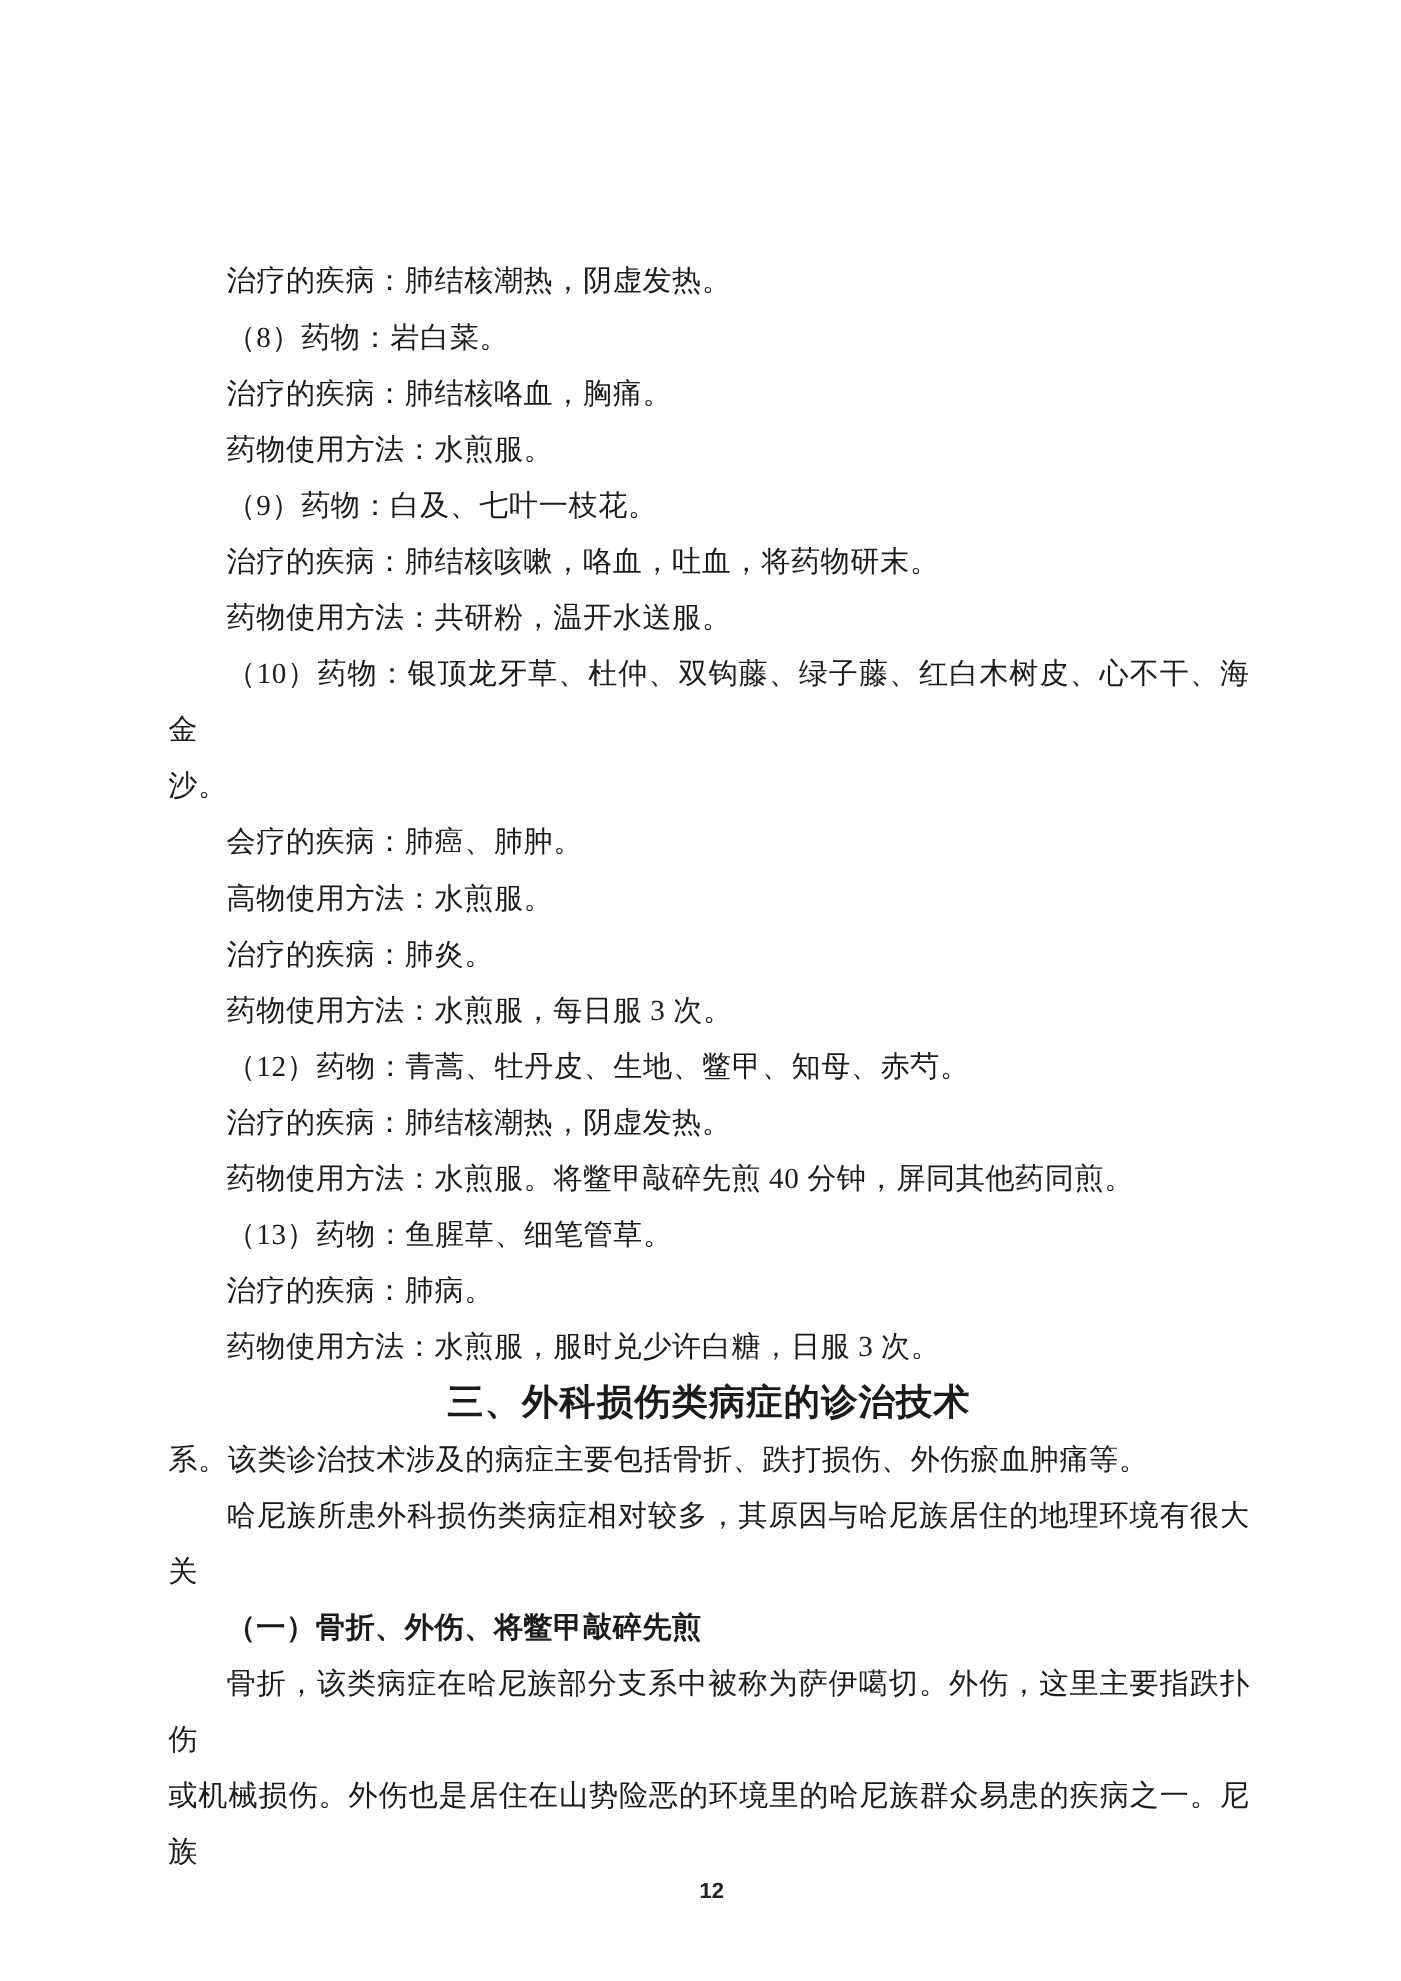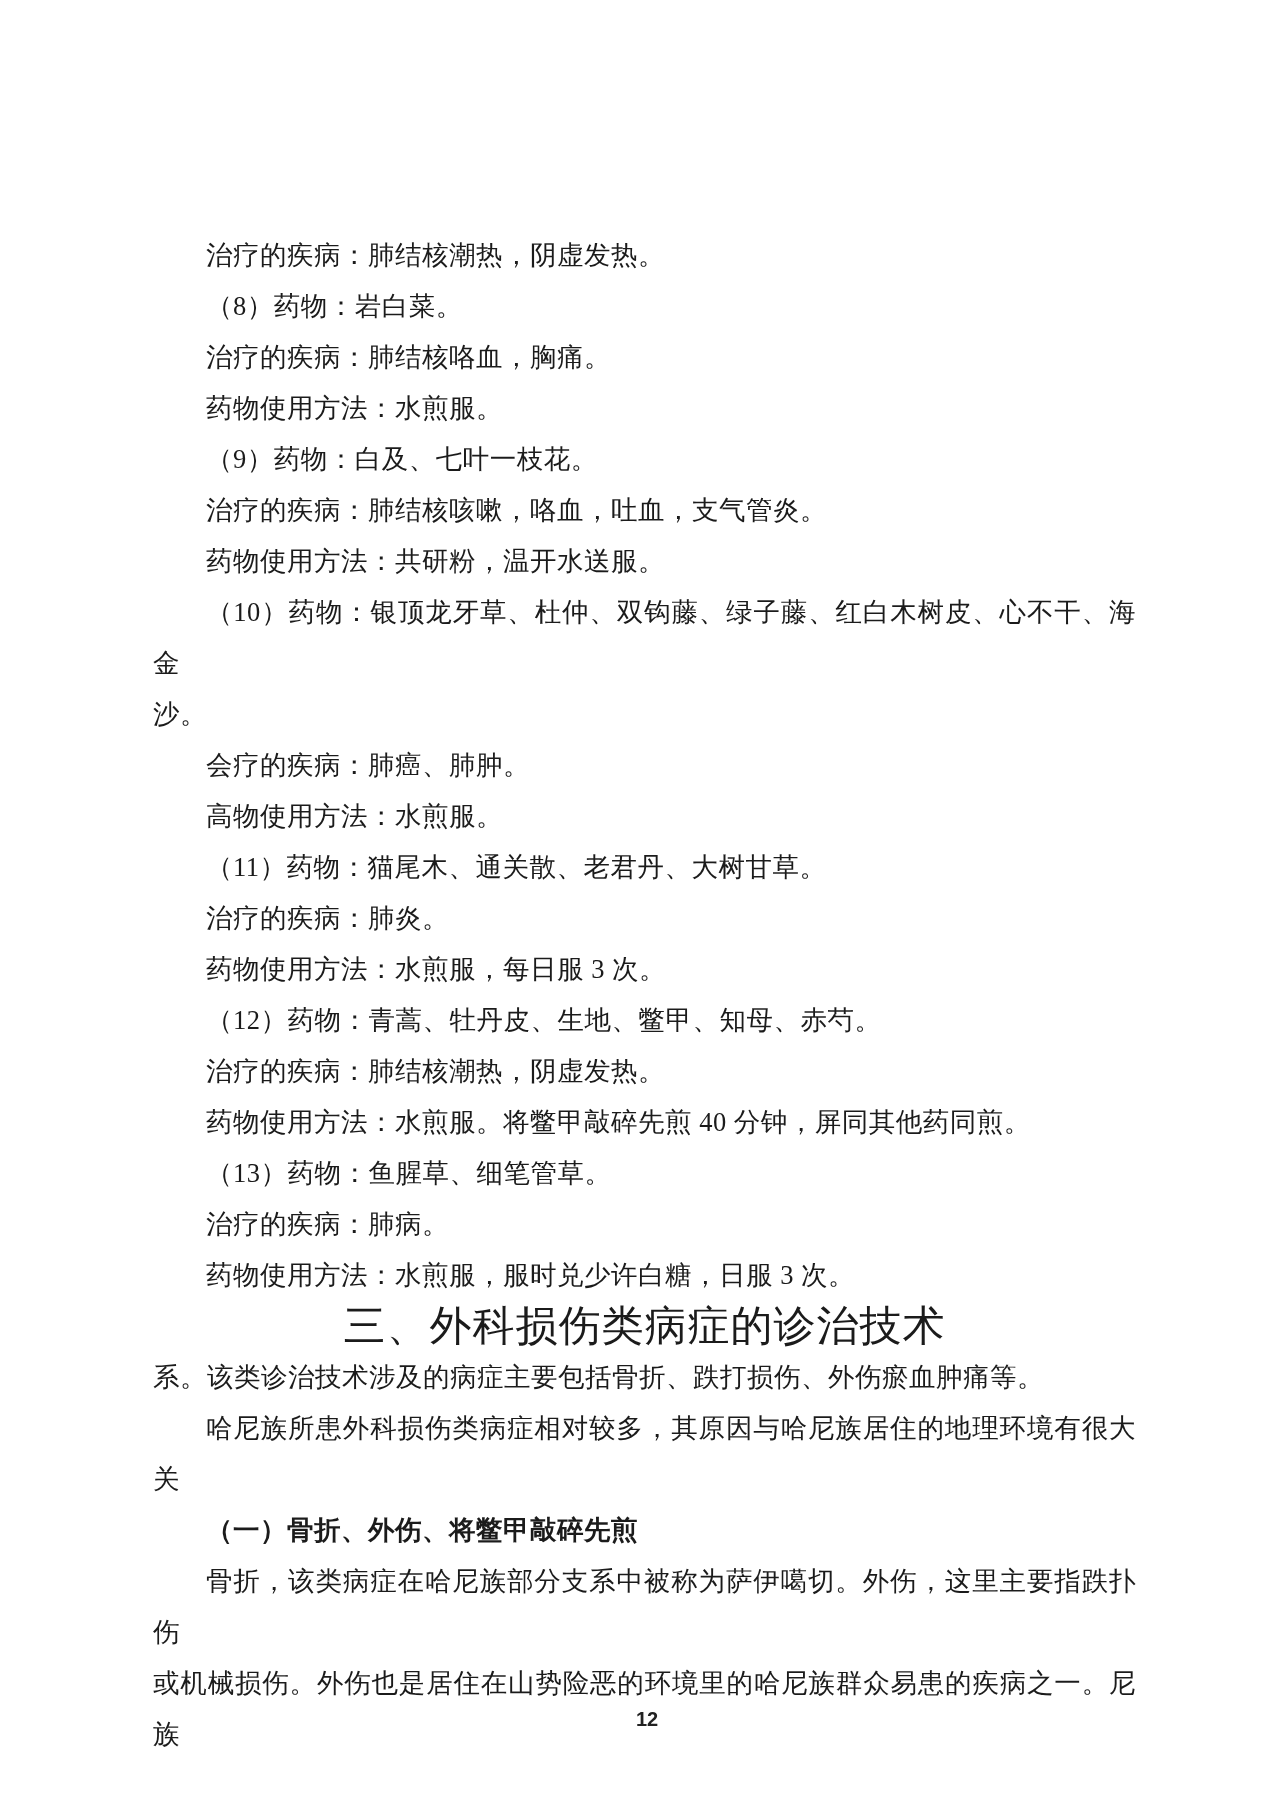--- a/index.html
+++ b/index.html
@@ -30,22 +30,22 @@
     min-height: 51px;
     white-space: normal;
     letter-spacing: 0.5px;
   }
   .indent      { text-indent: 53px; }
   .flush       { text-indent: 0; }
   .fill        { text-align: justify; text-align-last: justify; }
   .indent-fill { text-indent: 53px; text-align: justify; text-align-last: justify; }
   .heading {
     text-align: center;
-    font-weight: normal;
-    font-size: 42px;
+    font-weight: bold;
+    font-size: 33px;
     letter-spacing: 1px;
   }
   .subheading {
     font-weight: bold;
     text-indent: 53px;
   }
   .page-number {
     position: absolute;
     top: 1708px;
     left: 0;
@@ -60,27 +60,26 @@
 </head>
 <body>
 
 <div class="page" style="background: rgb(255, 255, 255); color: rgb(27, 27, 27);">
   <div class="text-block">
       <div class="ln indent">治疗的疾病：肺结核潮热，阴虚发热。</div>
       <div class="ln indent">（8）药物：岩白菜。</div>
       <div class="ln indent">治疗的疾病：肺结核咯血，胸痛。</div>
       <div class="ln indent">药物使用方法：水煎服。</div>
       <div class="ln indent">（9）药物：白及、七叶一枝花。</div>
-      <div class="ln indent">治疗的疾病：肺结核咳嗽，咯血，吐血，支气管炎。</div>
+      <div class="ln indent">治疗的疾病：肺结核咳嗽，咯血，吐血，将药物研末。</div>
       <div class="ln indent">药物使用方法：共研粉，温开水送服。</div>
       <div class="ln indent-fill">（10）药物：银顶龙牙草、杜仲、双钩藤、绿子藤、红白木树皮、心不干、海金</div>
       <div class="ln flush">沙。</div>
       <div class="ln indent">会疗的疾病：肺癌、肺肿。</div>
       <div class="ln indent">高物使用方法：水煎服。</div>
-      <div class="ln indent">（11）药物：猫尾木、通关散、老君丹、大树甘草。</div>
       <div class="ln indent">治疗的疾病：肺炎。</div>
       <div class="ln indent">药物使用方法：水煎服，每日服 3 次。</div>
       <div class="ln indent">（12）药物：青蒿、牡丹皮、生地、鳖甲、知母、赤芍。</div>
       <div class="ln indent">治疗的疾病：肺结核潮热，阴虚发热。</div>
       <div class="ln indent">药物使用方法：水煎服。将鳖甲敲碎先煎 40 分钟，屏同其他药同煎。</div>
       <div class="ln indent">（13）药物：鱼腥草、细笔管草。</div>
       <div class="ln indent">治疗的疾病：肺病。</div>
       <div class="ln indent">药物使用方法：水煎服，服时兑少许白糖，日服 3 次。</div>
       <div class="ln heading">三、外科损伤类病症的诊治技术</div>
       <div class="ln flush">系。该类诊治技术涉及的病症主要包括骨折、跌打损伤、外伤瘀血肿痛等。</div>

